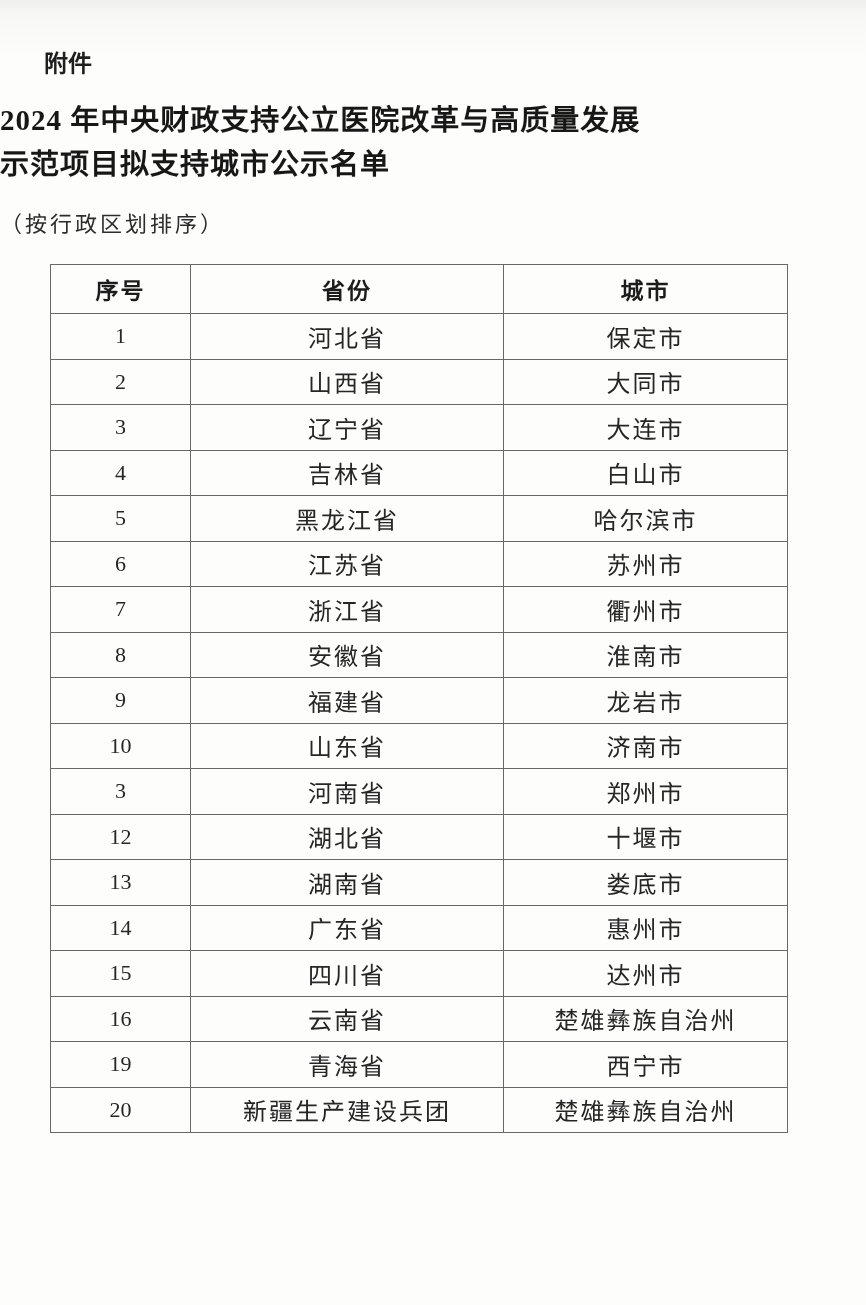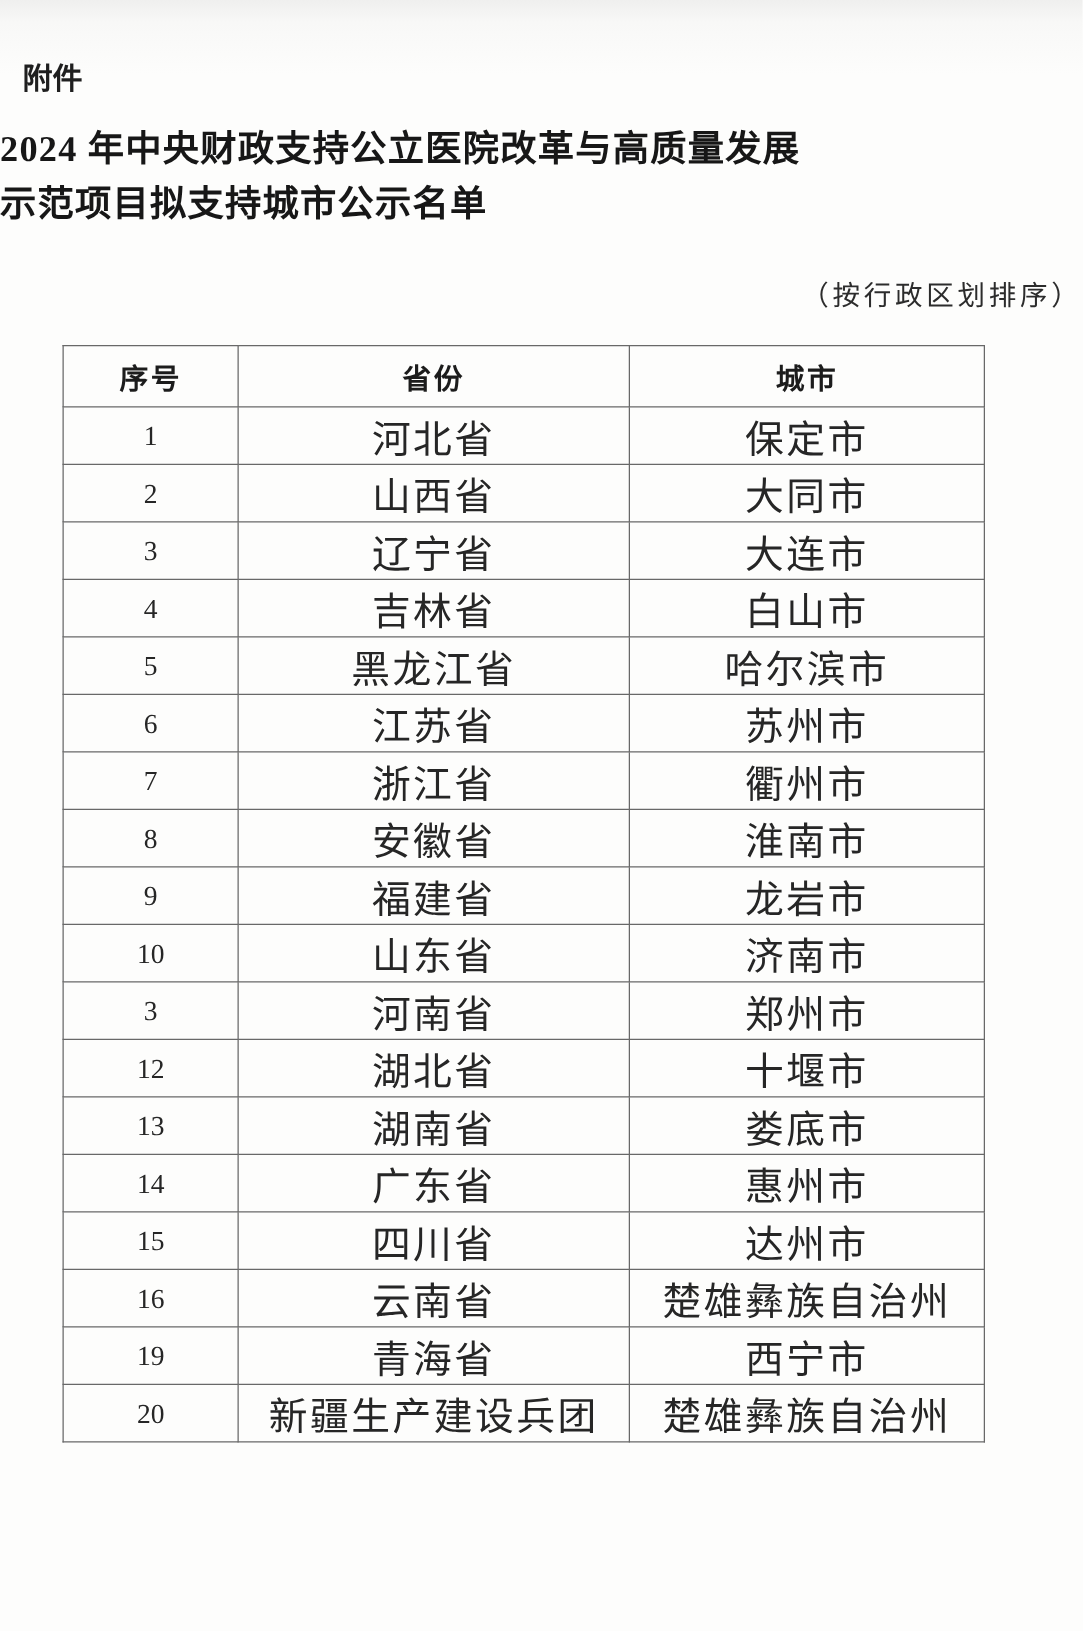--- a/index.html
+++ b/index.html
@@ -16,43 +16,43 @@
     -webkit-font-smoothing: antialiased;
   }
   .page {
     position: relative;
     width: 866px;
     height: 1305px;
     background: linear-gradient(180deg, #efefee 0px, #f8f8f7 18px, #fdfdfc 60px, #fdfdfc 100%);
   }
   .attachment-label {
     padding-top: 50px;
-    margin-left: 18px;
+    margin-left: 44px;
     font-family: "Liberation Sans", "DejaVu Sans", sans-serif;
     font-weight: bold;
     font-size: 24px;
     line-height: 28px;
     color: #1f1f1f;
   }
   .doc-title {
     margin-top: 24px;
     text-align: left;
     font-family: "Liberation Serif", "DejaVu Serif", serif;
     font-weight: bold;
     font-size: 29px;
     line-height: 36px;
     letter-spacing: 1px;
     color: #171717;
   }
   .doc-title.line2 {
     margin-top: 8px;
   }
   .sort-note {
-    margin-top: 36px;
-    text-align: right;
+    margin-top: 24px;
+    text-align: left;
     font-size: 22px;
     letter-spacing: 3px;
     color: #2c2c2c;
   }
   table.city-table {
     margin: 26px 0 0 50px;
     width: 737px;
     border-collapse: collapse;
     table-layout: fixed;
     border-radius: 31px;
@@ -72,21 +72,21 @@
     height: 48px;
     font-family: "Liberation Sans", "DejaVu Sans", sans-serif;
     font-weight: bold;
     font-size: 23px;
     letter-spacing: 2px;
     color: #1c1c1c;
   }
   .city-table td {
     height: 44.5px;
     font-family: "Liberation Serif", "DejaVu Serif", serif;
-    font-size: 31px;
+    font-size: 24px;
     letter-spacing: 2px;
     color: #262626;
   }
   .city-table td.serial-cell {
     font-size: 22px;
     letter-spacing: 0;
   }
 </style>
 </head>
 <body>

